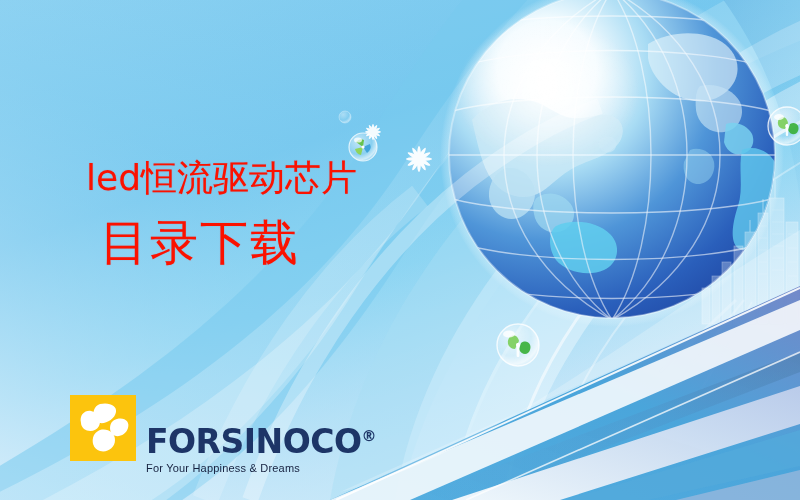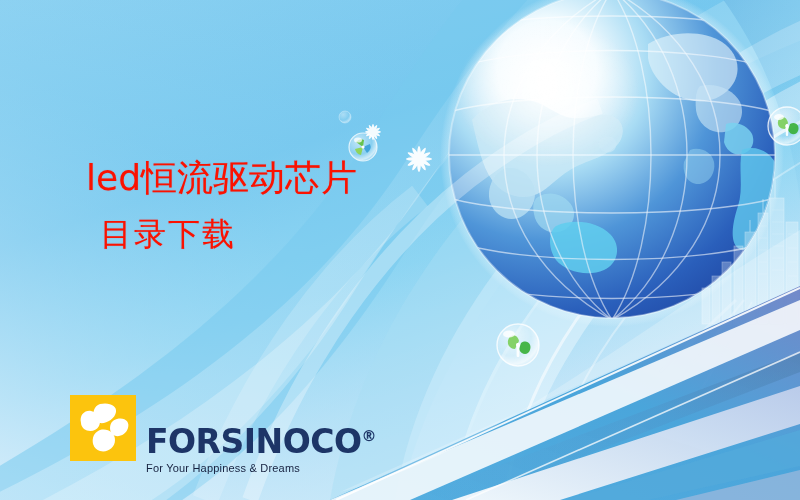--- a/index.html
+++ b/index.html
@@ -18,21 +18,21 @@
     position:absolute;
     left:86px; top:160px;
     z-index:30;
     color:#fb1200;
     font-family:"DejaVu Sans","Liberation Sans",sans-serif;
     line-height:1.0;
     white-space:nowrap;
     text-shadow:0 0 1px rgba(255,0,0,.35);
   }
   .headline .l1{font-size:36px;display:block;letter-spacing:0px;}
-  .headline .l2{font-size:32px;display:block;margin-top:22px;margin-left:14px;letter-spacing:2px;}
+  .headline .l2{font-size:48px;display:block;margin-top:22px;margin-left:14px;letter-spacing:2px;}
 
   
   #logo{
     position:absolute;
     left:70px;top:382px;
     z-index:30;
     display:flex;align-items:center;
   }
   #logo-mark{
     width:66px;height:66px;

